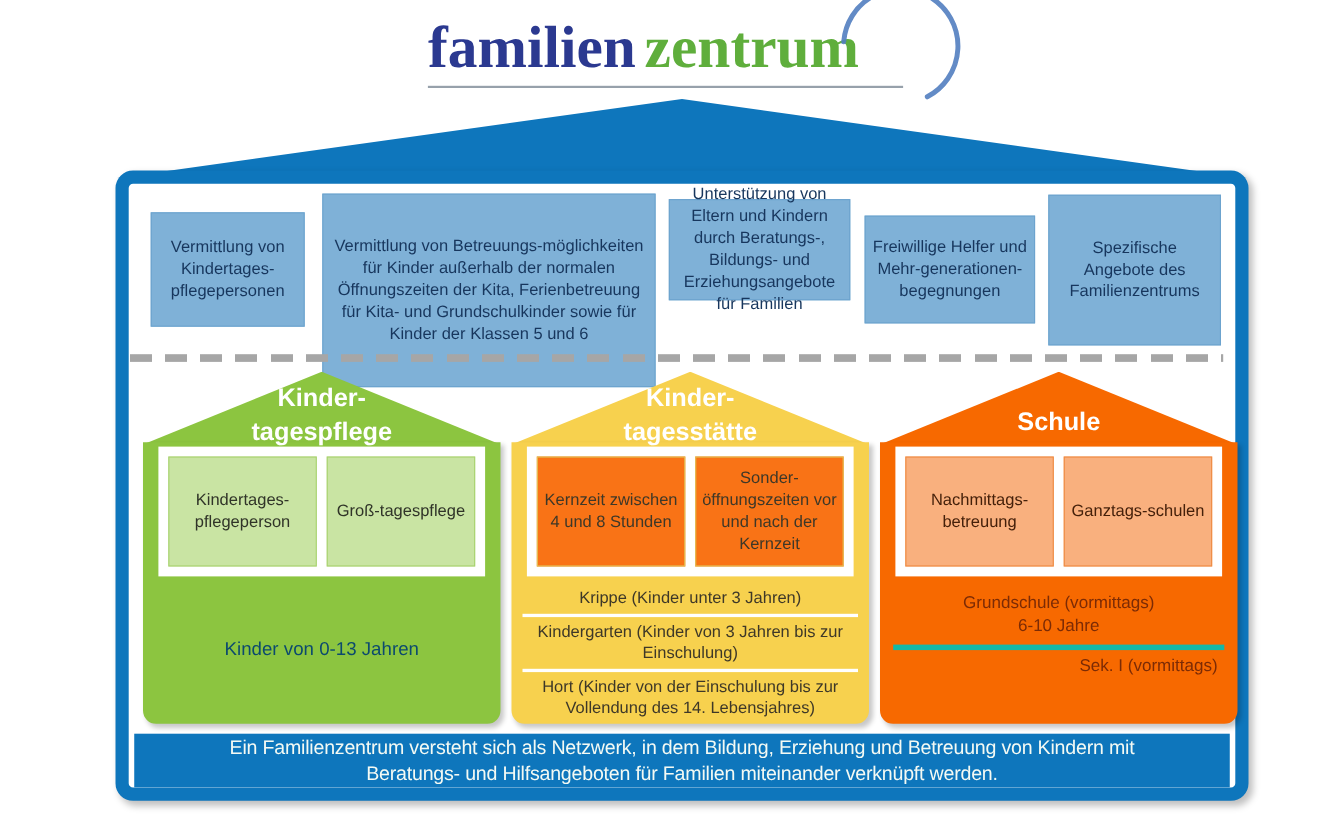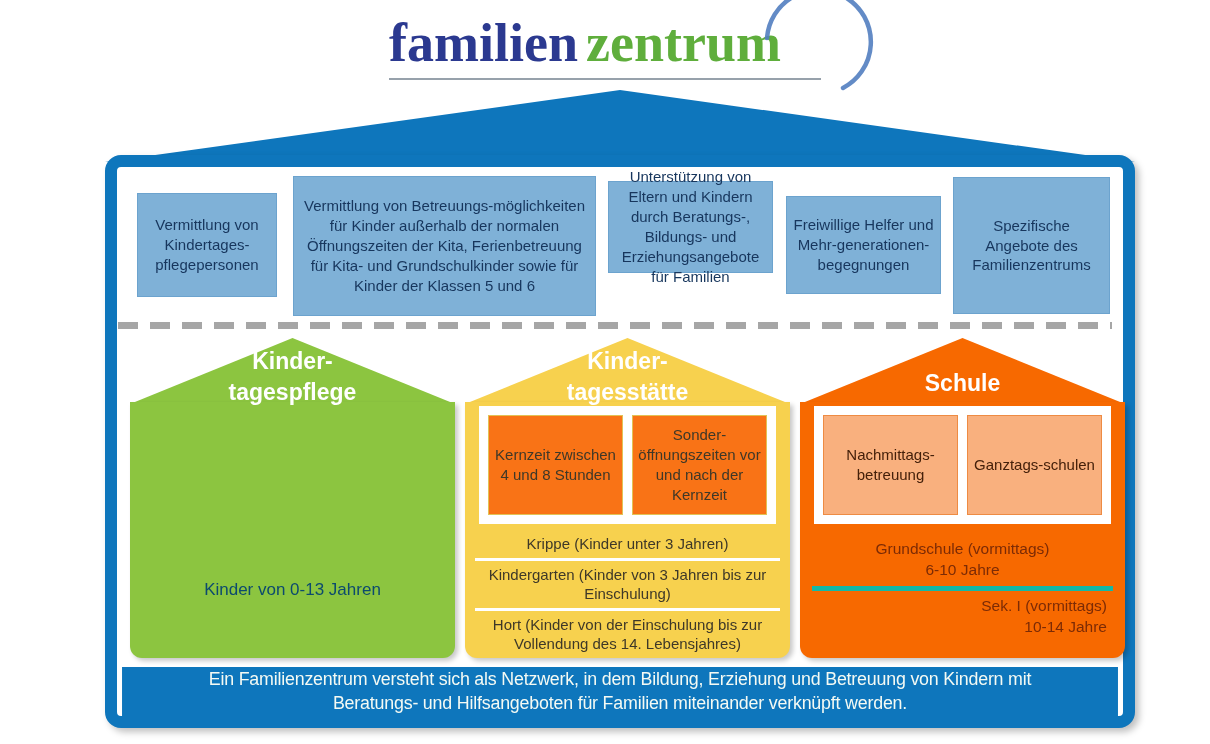--- a/index.html
+++ b/index.html
@@ -84,33 +84,37 @@
   <div class="main-roof"></div>
 
   <div class="main-house">
     <div class="main-footer">
       <div>Ein Familienzentrum versteht sich als Netzwerk, in dem Bildung, Erziehung und Betreuung von Kindern mit</div>
       <div>Beratungs- und Hilfsangeboten für Familien miteinander verknüpft werden.</div>
     </div>
   </div>
 
   <div class="svc" style="left:137px;top:193px;width:140px;height:104px;">Vermittlung von Kindertages-pflegepersonen</div>
-  <div class="svc" style="left:293px;top:176px;width:303px;height:140px;">Vermittlung von Betreuungs-möglichkeiten für Kinder außerhalb der normalen Öffnungszeiten der Kita, Ferienbetreuung für Kita- und Grundschulkinder sowie für Kinder der Klassen 5 und 6</div>
+  <div class="svc" style="left:293px;top:176px;width:303px;height:176px;">Vermittlung von Betreuungs-möglichkeiten für Kinder außerhalb der normalen Öffnungszeiten der Kita, Ferienbetreuung für Kita- und Grundschulkinder sowie für Kinder der Klassen 5 und 6</div>
   <div class="svc" style="left:608px;top:181px;width:165px;height:92px;">Unterstützung von Eltern und Kindern durch Beratungs-, Bildungs- und Erziehungsangebote für Familien</div>
   <div class="svc" style="left:786px;top:196px;width:155px;height:98px;">Freiwillige Helfer und Mehr-generationen-begegnungen</div>
   <div class="svc" style="left:953px;top:177px;width:157px;height:137px;">Spezifische Angebote des Familienzentrums</div>
 
   <div class="divider"></div>
 
   <div class="house green" style="left:130px;">
     <div class="roof"></div>
     <div class="hbody"></div>
     <div class="htitle">
       <div>Kinder-</div>
       <div>tagespflege</div>
+    </div>
+    <div class="frame">
+      <div class="cell">Kindertages-pflegeperson</div>
+      <div class="cell">Groß-tagespflege</div>
     </div>
     <div class="green-label">Kinder von 0-13 Jahren</div>
   </div>
 
   <div class="house yellow" style="left:465px;">
     <div class="roof"></div>
     <div class="hbody"></div>
     <div class="htitle">
       <div>Kinder-</div>
       <div>tagesstätte</div>
@@ -136,18 +140,17 @@
       <div class="cell">Nachmittags-betreuung</div>
       <div class="cell">Ganztags-schulen</div>
     </div>
     <div class="orows">
       <div class="orow">
         <div>Grundschule (vormittags)</div>
         <div>6-10 Jahre</div>
       </div>
       <div class="orow">
         <div>Sek. I (vormittags)</div>
-        <div>10-14 Jahre</div>
       </div>
     </div>
   </div>
 
 </div>
 
 </body></html>

